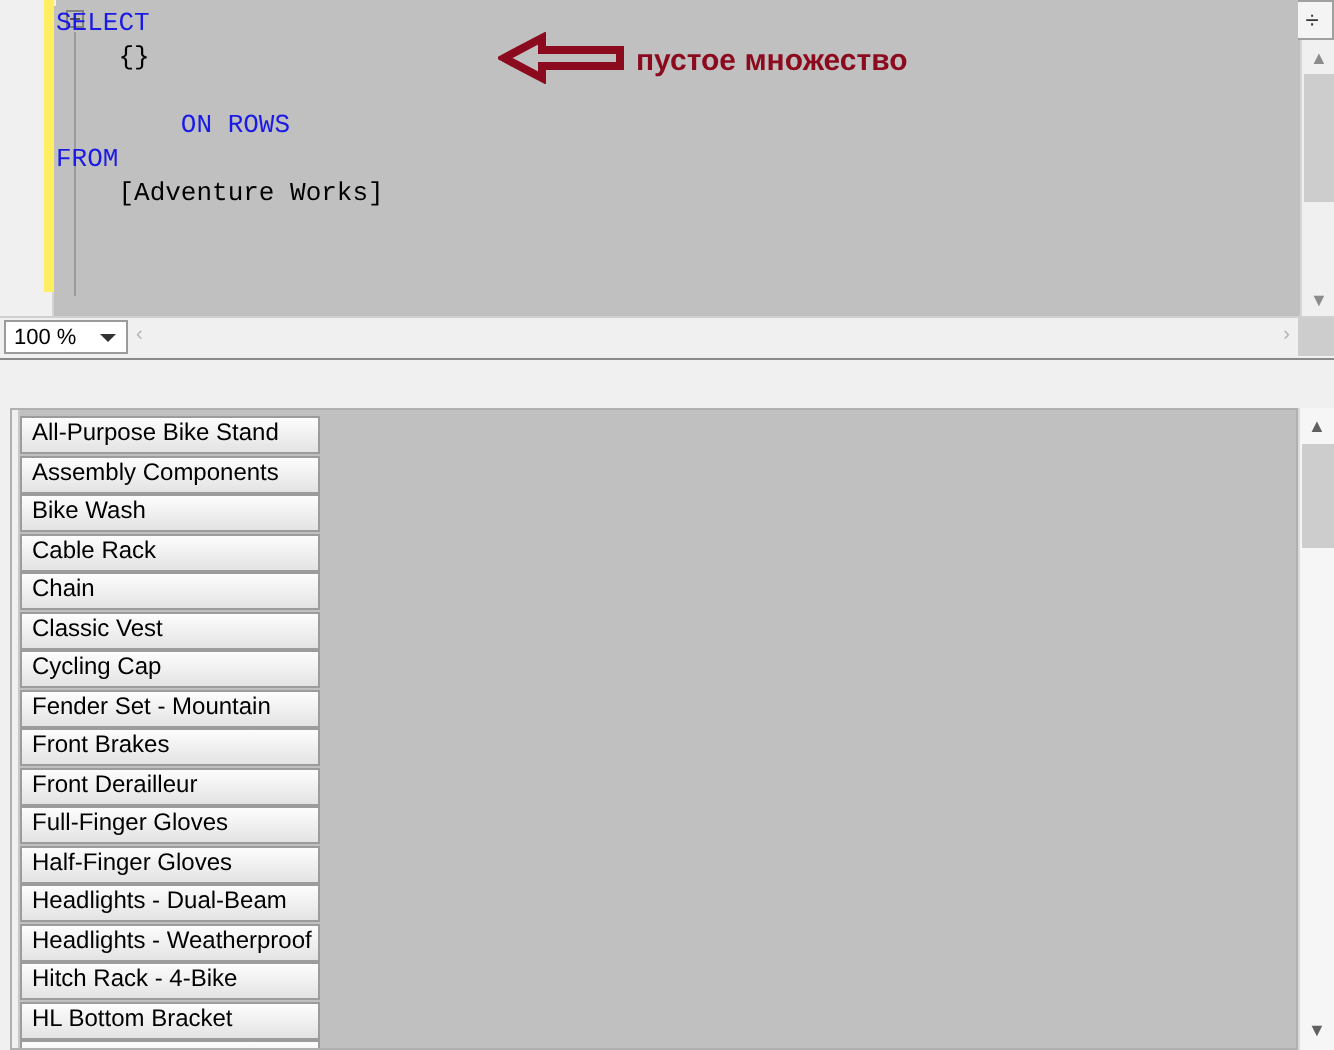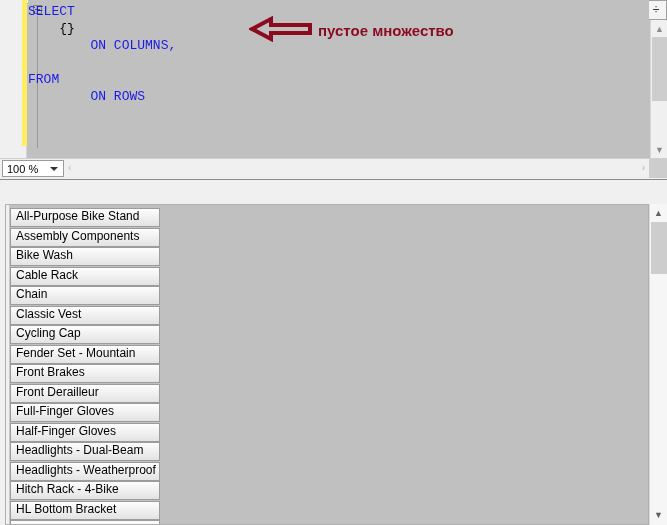--- a/index.html
+++ b/index.html
@@ -193,24 +193,24 @@
 
     <div class="indicator-margin"></div>
     <div class="change-bar"></div>
 
     <div class="code-area">
       <div class="outline-box"></div>
       <div class="outline-stem"></div>
       <div id="code-lines">
           <div class="code-line"><span></span><span class="kw">SELECT</span></div>
           <div class="code-line"><span>    </span><span>{}</span></div>
-          <div class="code-line"><span>        </span><span class="kw">ON COLUMNS,</span></div>
           <div class="code-line"><span>    </span></div>
+          <div class="code-line"><span>        </span><span class="kw">ON ROWS</span></div>
           <div class="code-line"><span></span><span class="kw">FROM</span></div>
-          <div class="code-line"><span>        </span><span class="kw">ON ROWS</span></div>
+          <div class="code-line"><span>    </span><span>[Adventure Works]</span></div>
         </div>
     </div>
 
     <svg class="annot-arrow" viewBox="0 0 64 26">
       <path d="M3,13 L22,3 L22,9 L61,9 L61,17 L22,17 L22,23 Z" fill="none" stroke="#8b0a1e" stroke-width="4" stroke-linejoin="miter"></path>
     </svg>
     <div class="annot-text">пустое множество</div>
 
     <div class="ed-vscroll">
       <div class="sb-arrow">▲</div>

